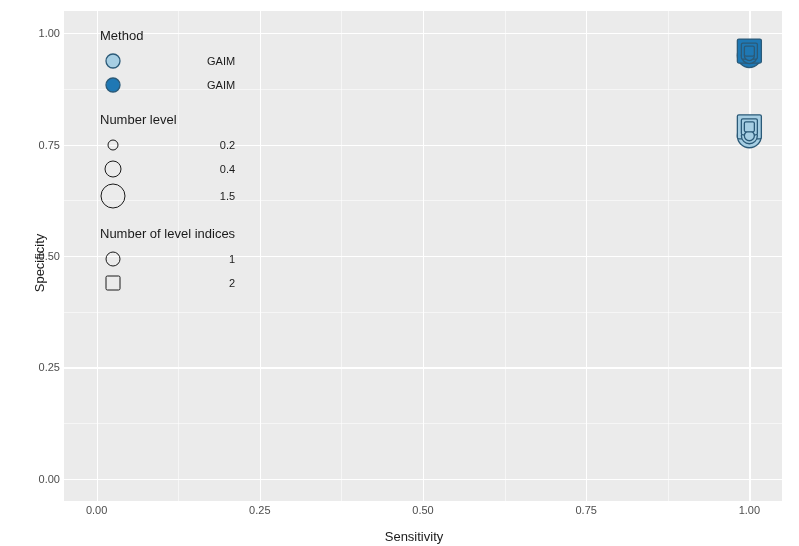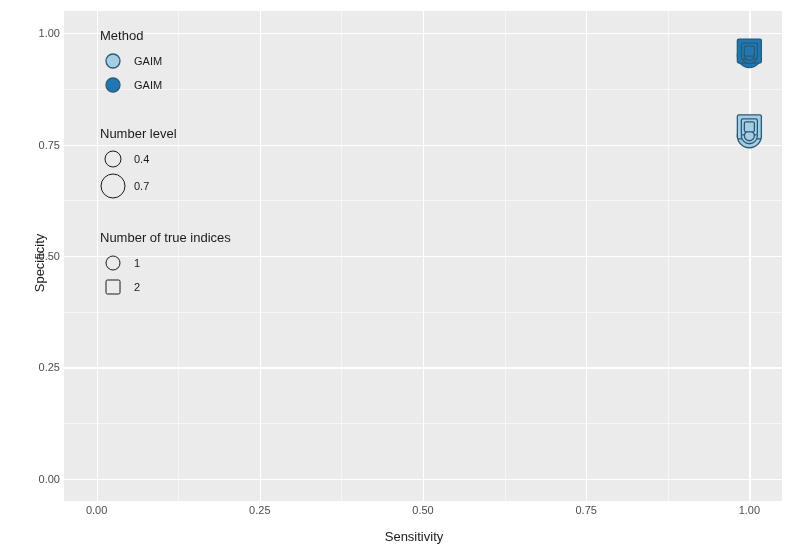--- a/index.html
+++ b/index.html
@@ -67,32 +67,33 @@
     transform-origin: center;
     font-size: 13px;
     color: #1a1a1a;
   }
   .legends {
     position: absolute;
     left: 100px;
     top: 28px;
     display: flex;
     flex-direction: column;
-    gap: 29px;
+    gap: 15px;
   }
   .legend-title {
     font-size: 13px;
     color: #1a1a1a;
     margin-bottom: 6px;
   }
   .legend-row {
     display: flex;
     align-items: center;
     height: 24px;
     gap: 8px;
+    justify-content: space-between;
   }
   .legend-key {
     width: 26px;
     height: 24px;
     display: flex;
     align-items: center;
     justify-content: center;
     background: transparent;
   }
   .legend-label {
@@ -184,37 +185,45 @@
       </span>
       <span class="legend-label">GAIM</span>
     </div>
   </div>
 
   <div>
     <div class="legend-title">Number level</div>
     <div class="legend-row">
       <span class="legend-key">
         <svg class="marker" width="28" height="28">
+            <circle cx="14" cy="14" r="5" fill="none" stroke="#1a1a1a" stroke-width="1"></circle>
+          </svg>
+      </span>
+      <span class="legend-label">0.2</span>
+    </div>
+    <div class="legend-row">
+      <span class="legend-key">
+        <svg class="marker" width="28" height="28">
             <circle cx="14" cy="14" r="8" fill="none" stroke="#1a1a1a" stroke-width="1"></circle>
           </svg>
       </span>
       <span class="legend-label">0.4</span>
     </div>
     <div class="legend-row" style="height:30px">
       <span class="legend-key">
         <svg class="marker" width="28" height="28">
             <circle cx="14" cy="14" r="12" fill="none" stroke="#1a1a1a" stroke-width="1"></circle>
           </svg>
       </span>
-      <span class="legend-label">0.7</span>
+      <span class="legend-label">1.5</span>
     </div>
   </div>
 
   <div>
-    <div class="legend-title">Number of true indices</div>
+    <div class="legend-title">Number of level indices</div>
     <div class="legend-row">
       <span class="legend-key">
         <svg class="marker" width="20" height="20">
             <circle cx="10" cy="10" r="7" fill="none" stroke="#1a1a1a" stroke-width="1"></circle>
           </svg>
       </span>
       <span class="legend-label">1</span>
     </div>
     <div class="legend-row">
       <span class="legend-key">

